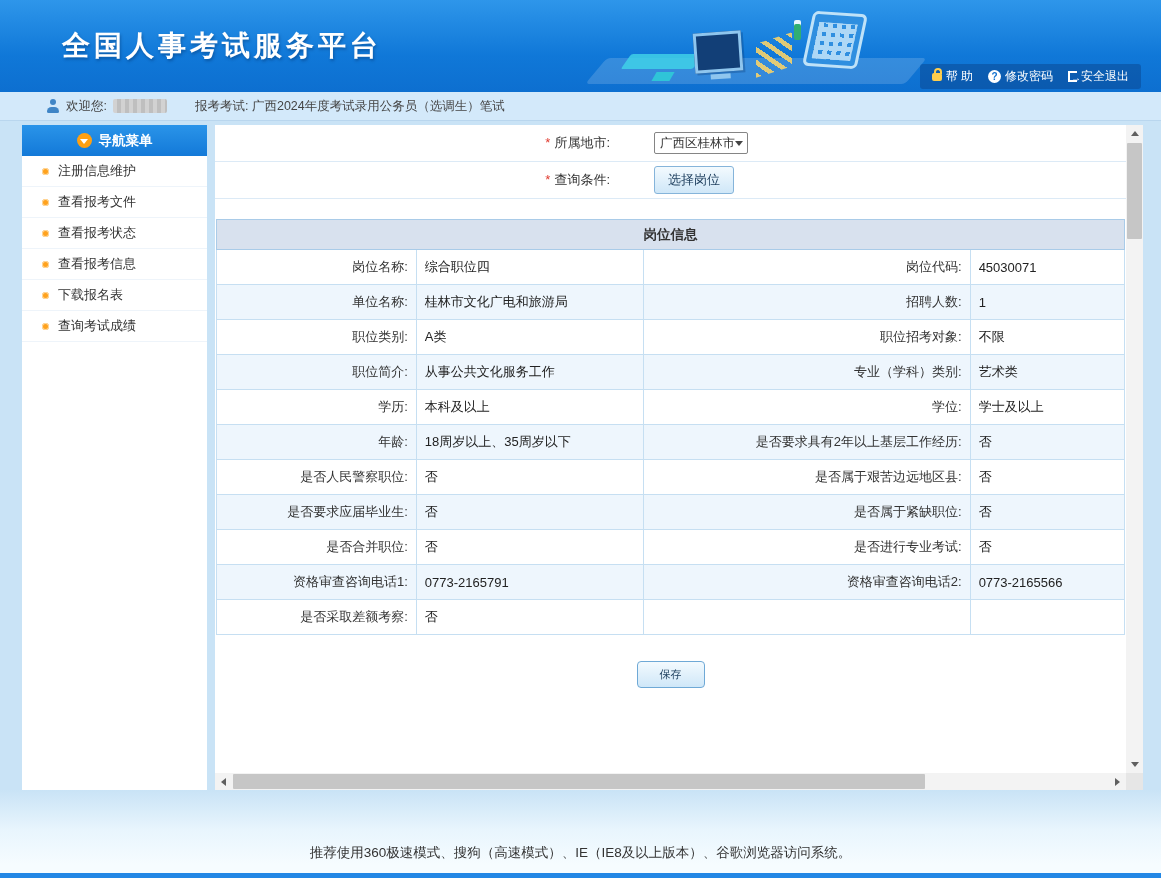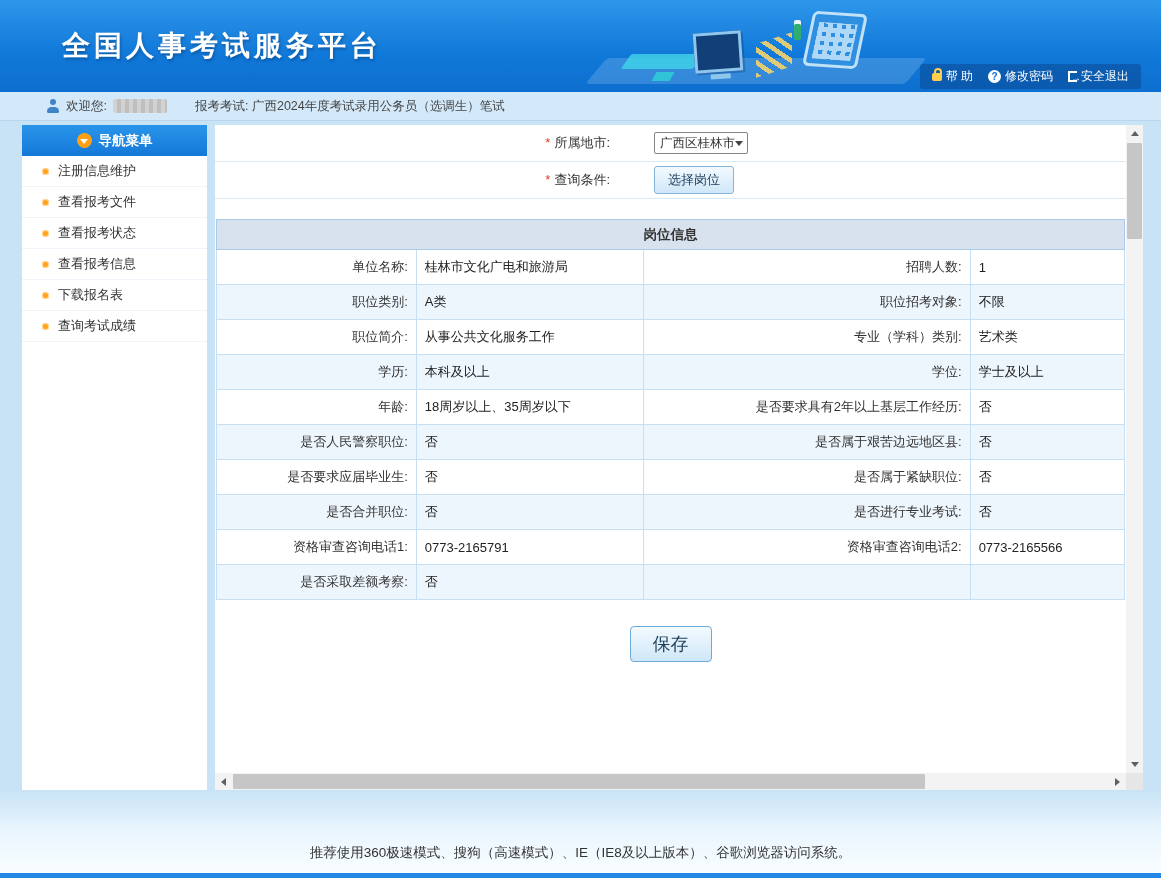--- a/index.html
+++ b/index.html
@@ -100,21 +100,21 @@
   .choose-btn { margin-left:8px; }
 
   .pos-table { width:calc(100% - 2px); margin:20px 1px 0 1px; border-collapse:collapse; table-layout:fixed; }
   .pos-table th { height:30px; background:#d8e1ee; border:1px solid #a9cbe8; font-size:13.5px; font-weight:bold; color:#333; }
   .pos-table td { height:35px; border:1px solid #c6dff2; font-size:13px; padding:0 8px; }
   .pos-table td.lbl { text-align:right; color:#333; }
   .pos-table td.val { text-align:left; color:#222; }
   .pos-table tbody tr:nth-child(even) td { background:#eef6fd; }
 
   .save-row { text-align:center; margin-top:26px; }
-  .save-btn { padding:5px 22px; border-radius:4px; border-color:#6fa9d6; font-size:18px; }
+  .save-btn { padding:5px 22px; border-radius:4px; border-color:#6fa9d6; font-size:11px; }
 
   
   .vscroll { position:absolute; right:0; top:0; width:17px; bottom:17px; background:#f3f3f3; }
   .hscroll { position:absolute; left:0; bottom:0; right:17px; height:17px; background:#f3f3f3; }
   .scroll-corner { position:absolute; right:0; bottom:0; width:17px; height:17px; background:#e6e6e6; }
   .sb-arrow { position:absolute; width:17px; height:17px; background:#f3f3f3;
     display:flex; align-items:center; justify-content:center; cursor:pointer; }
   .tri-up { width:0;height:0;border-left:4px solid transparent;border-right:4px solid transparent;border-bottom:5px solid #606060; }
   .tri-down { width:0;height:0;border-left:4px solid transparent;border-right:4px solid transparent;border-top:5px solid #606060; }
   .tri-left { width:0;height:0;border-top:4px solid transparent;border-bottom:4px solid transparent;border-right:5px solid #606060; }
@@ -231,20 +231,26 @@
           <col style="width:25%">
           <col style="width:36%">
           <col style="width:17%">
         </colgroup>
       <thead>
         <tr>
           <th colspan="4">岗位信息</th>
         </tr>
       </thead>
       <tbody id="position-table-body">
+  <tr>
+    <td class="lbl">岗位名称:</td>
+    <td class="val">综合职位四</td>
+    <td class="lbl">岗位代码:</td>
+    <td class="val">45030071</td>
+  </tr>
 
   <tr>
     <td class="lbl">单位名称:</td>
     <td class="val">桂林市文化广电和旅游局</td>
     <td class="lbl">招聘人数:</td>
     <td class="val">1</td>
   </tr>
 
   <tr>
     <td class="lbl">职位类别:</td>

